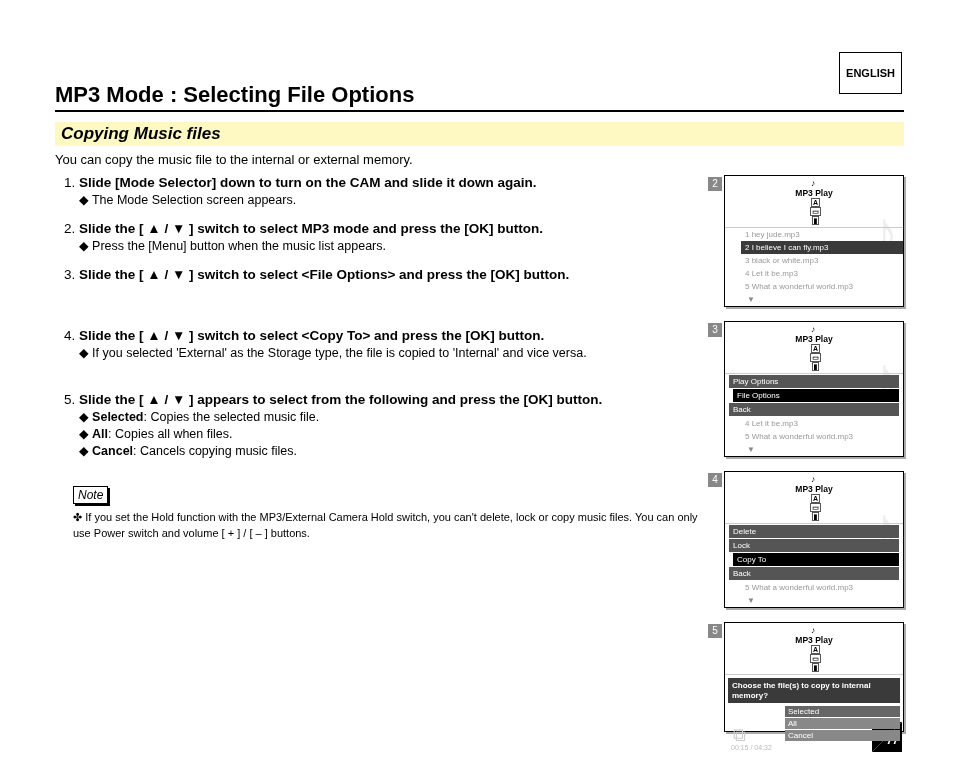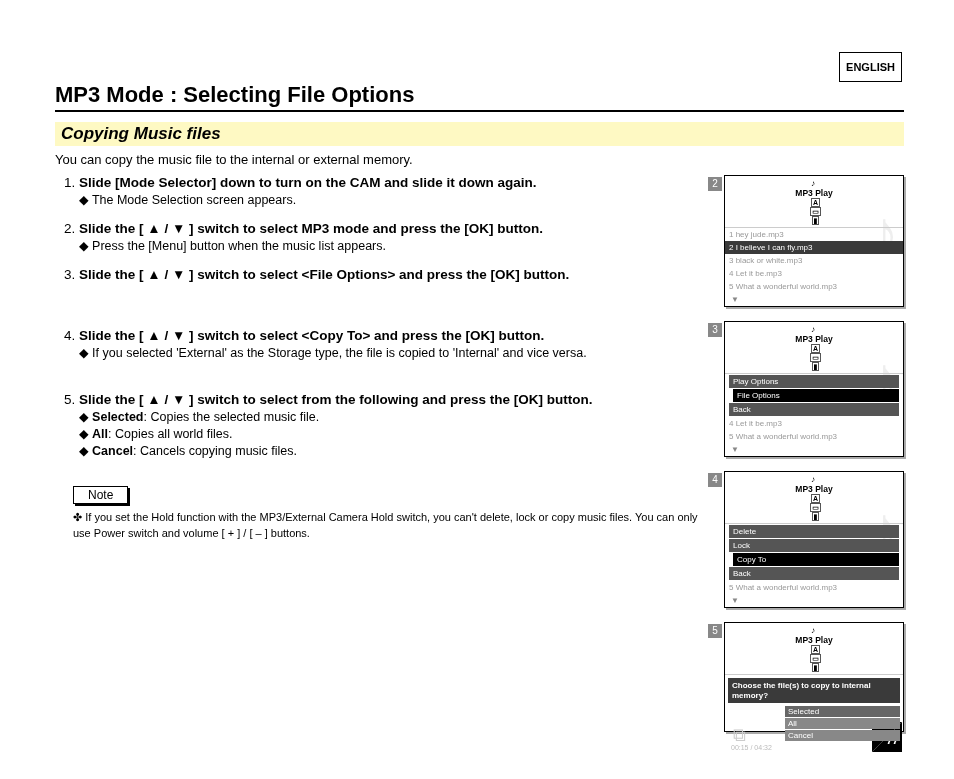--- a/index.html
+++ b/index.html
@@ -10,21 +10,21 @@
     background: #fff;
     width: 954px;
     padding: 50px 50px 30px 55px;
     position: relative;
   }
   .lang-box {
     position: absolute;
     top: 52px;
     right: 52px;
     border: 1px solid #000;
-    padding: 8px 6px;
+    padding: 14px 6px;
     font-size: 11px;
     font-weight: bold;
   }
   h1 {
     font-size: 22px;
     font-weight: bold;
     margin: 32px 0 4px 0;
     border-bottom: 2px solid #000;
     padding-bottom: 2px;
   }
@@ -45,26 +45,27 @@
   .right-col { width: 180px; flex: 0 0 180px; }
   ol.steps { margin: 0; padding-left: 24px; font-size: 13.5px; }
   ol.steps > li { margin-bottom: 14px; }
   ol.steps > li .step-title { font-weight: bold; }
   ol.steps > li .sub { margin-top: 2px; font-size: 12.5px; }
   .diamond::before { content: "◆ "; }
   .tri { font-family: Arial; }
   .note-box {
     display: inline-block;
     border: 1px solid #000;
-    padding: 1px 14px;
+    padding: 1px 4px;
     font-size: 12px;
     margin: 14px 0 6px 18px;
     position: relative;
     box-shadow: 2px 2px 0 #000;
     background: #fff;
+    font-style: italic;
   }
   .note-text {
     font-size: 11px;
     margin-left: 18px;
     line-height: 1.45;
   }
   .note-text::before { content: "✤  "; }
   .page-badge {
     position: absolute;
     right: 52px;
@@ -119,21 +120,21 @@
     align-items: center;
     padding: 2px 3px;
     border-bottom: 1px solid #ccc;
     font-weight: bold;
     font-size: 8.5px;
     flex-direction: column;
   }
   .mock-hdr .note-icon::before { content: "♪"; margin-right: 2px; }
   .mock-hdr .spacer { flex: 1; }
   .mock-hdr .ico { font-size: 7px; margin-left: 3px; border: 1px solid #555; padding: 0 1px; line-height: 7px; }
-  .mock-row { padding: 2px 4px; color: #999; white-space: nowrap; overflow: hidden; }
+  .mock-row { padding: 2px 4px; color: #999; white-space: nowrap; overflow: hidden; margin-left: 16px; }
   .mock-row.sel { background: #3a3a3a; color: #fff; }
   .mock-row.menu { background: #555; color: #fff; margin: 1px 4px; padding: 2px 4px; }
   .mock-row.menu.hl { background: #000000; margin-left: 8px; }
   .mock-row.arrow { color: #888; text-align: left; padding-left: 6px; }
   .mock-bignote {
     position: absolute;
     right: 4px; top: 22px;
     font-size: 60px;
     color: #eee;
     z-index: 0;
@@ -194,24 +195,24 @@
         </span>
         <div class="sub diamond">If you selected 'External' as the Storage type, the file is copied to 'Internal' and vice versa.</div>
       </li>
     </ol>
 
     <div style="height:18px"></div>
 
     <ol class="steps" start="5">
       <li>
         <span class="step-title">
-          <span>Slide the [ </span><span class="tri">▲ / ▼</span><span> ] switch to select from the following and press the [OK] button.</span>
+          <span>Slide the [ </span><span class="tri">▲ / ▼</span><span> ] appears to select from the following and press the [OK] button.</span>
         </span>
         <div class="sub">◆ <b>Selected</b><span>: Copies the selected music file.</span></div>
-        <div class="sub">◆ <b>All</b><span>: Copies all world files.</span></div>
+        <div class="sub">◆ <b>All</b><span>: Copies all when files.</span></div>
         <div class="sub">◆ <b>Cancel</b><span>: Cancels copying music files.</span></div>
       </li>
     </ol>
 
     <div class="note-box">Note</div>
     <div class="note-text">If you set the Hold function with the MP3/External Camera Hold switch, you can't delete, lock or copy music files. You can only use Power switch and volume [ + ] / [ – ] buttons.</div>
   </div>
 
   <div class="right-col">
 

